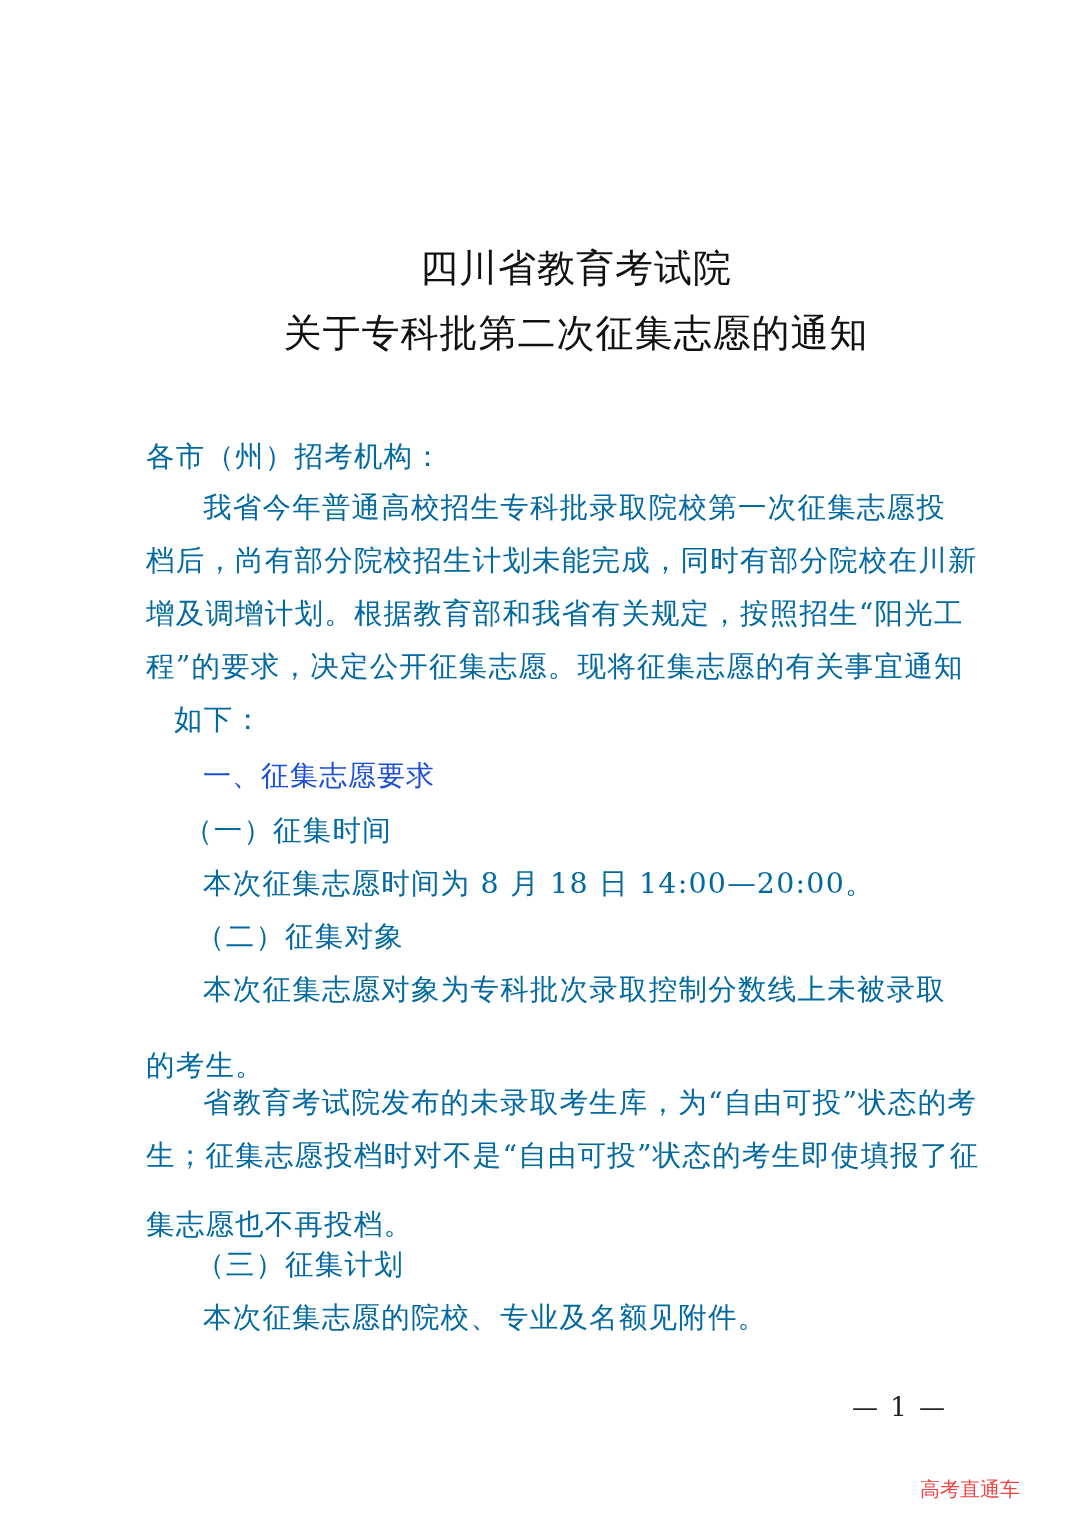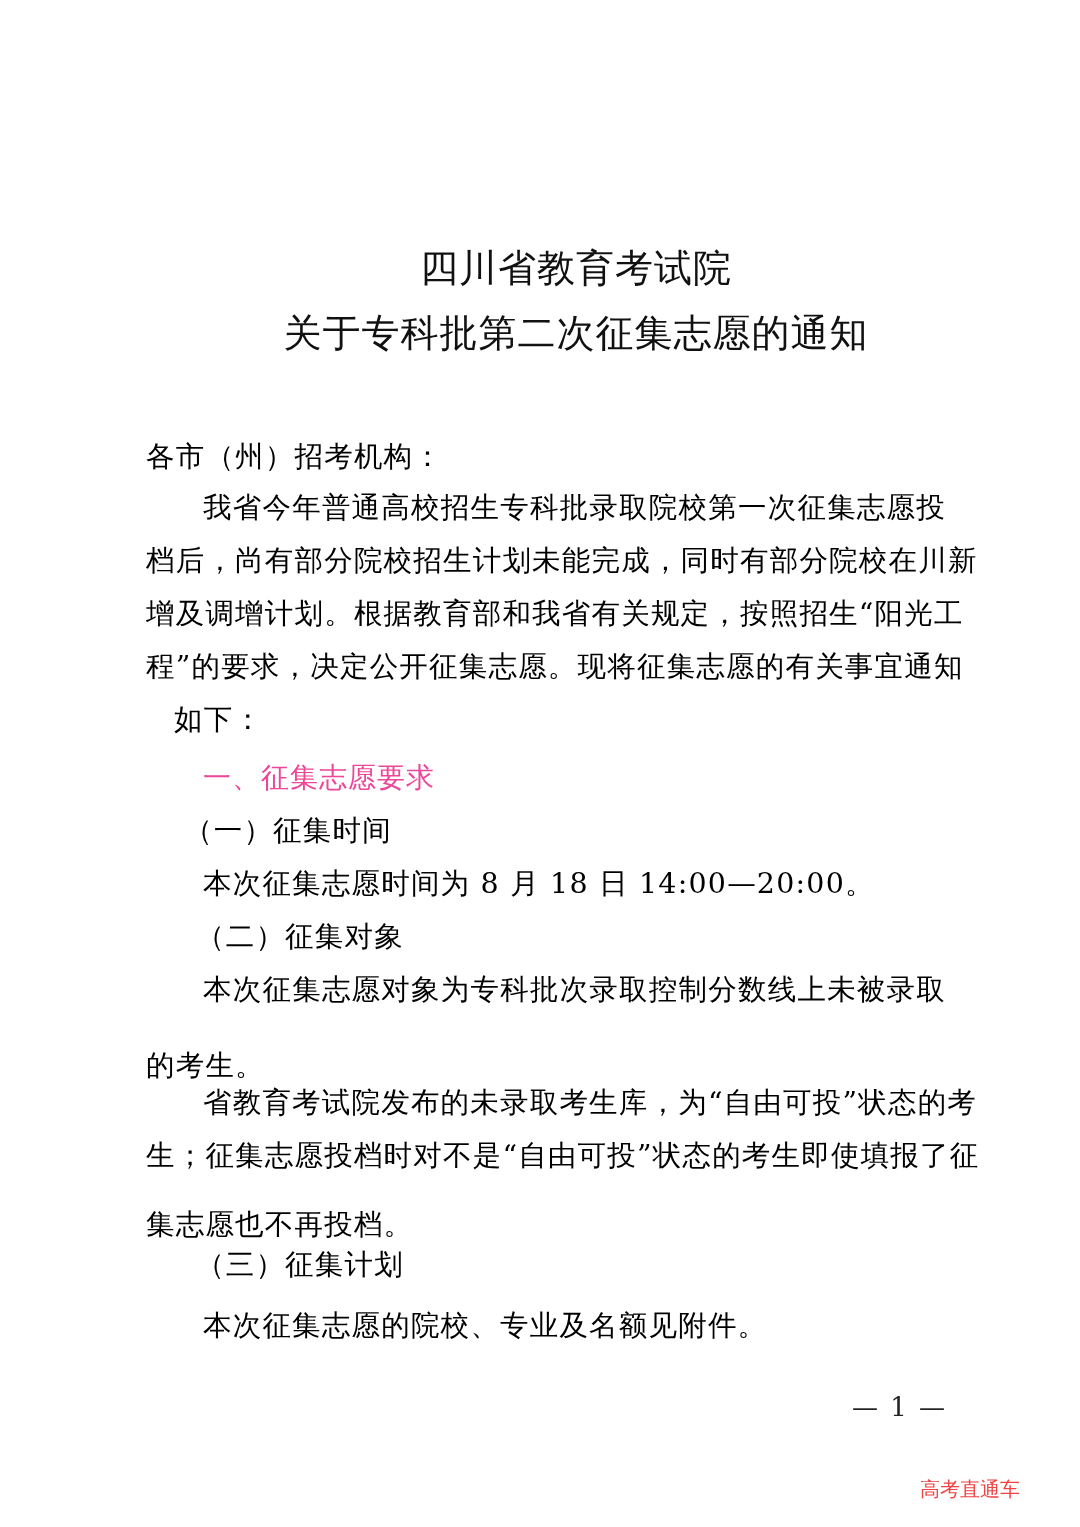--- a/index.html
+++ b/index.html
@@ -33,34 +33,34 @@
       margin-left: 36px;
     }
     .title.l1 { top: 243px; }
     .title.l2 { top: 308px; }
     .body-line {
       position: absolute;
       left: 146px;
       width: 800px;
       font-family: "DejaVu Serif", serif;
       font-size: 28.5px;
-      color: #000000;
+      color: #0369a1;
       white-space: nowrap;
       letter-spacing: 1.2px;
       line-height: 40px;
     }
     .justify {
       text-align: justify;
       text-align-last: justify;
     }
     .indent { left: 203px; width: 743px; }
     .h1 {
-      font-family: Liberation Serif, serif;
+      font-family: Liberation Mono, monospace;
       font-size: 28px;
-      color: #ec4899;
+      color: #1d4ed8;
       letter-spacing: 1px;
     }
     .page-num {
       position: absolute;
       left: 852px;
       top: 1392px;
       font-family: "DejaVu Serif", serif;
       font-size: 26px;
       color: #222;
       white-space: nowrap;
@@ -99,18 +99,18 @@
 
   <div class="body-line" style="left:196px; top:917px;">（二）征集对象</div>
   <div class="body-line indent justify" style="top:970px;">本次征集志愿对象为专科批次录取控制分数线上未被录取</div>
   <div class="body-line" style="top:1046px;">的考生。</div>
 
   <div class="body-line indent justify" style="top:1083px;">省教育考试院发布的未录取考生库，为“自由可投”状态的考</div>
   <div class="body-line justify" style="top:1136px;">生；征集志愿投档时对不是“自由可投”状态的考生即使填报了征</div>
   <div class="body-line" style="top:1189px;margin-top:16px;">集志愿也不再投档。</div>
 
   <div class="body-line" style="left:196px; top:1245px;">（三）征集计划</div>
-  <div class="body-line indent" style="top:1298px;margin-top:8px;">本次征集志愿的院校、专业及名额见附件。</div>
+  <div class="body-line indent" style="top:1298px;">本次征集志愿的院校、专业及名额见附件。</div>
 
   <div class="page-num">— 1 —</div>
 
   <div class="watermark">高考直通车</div>
 </div>
 
 </body></html>

